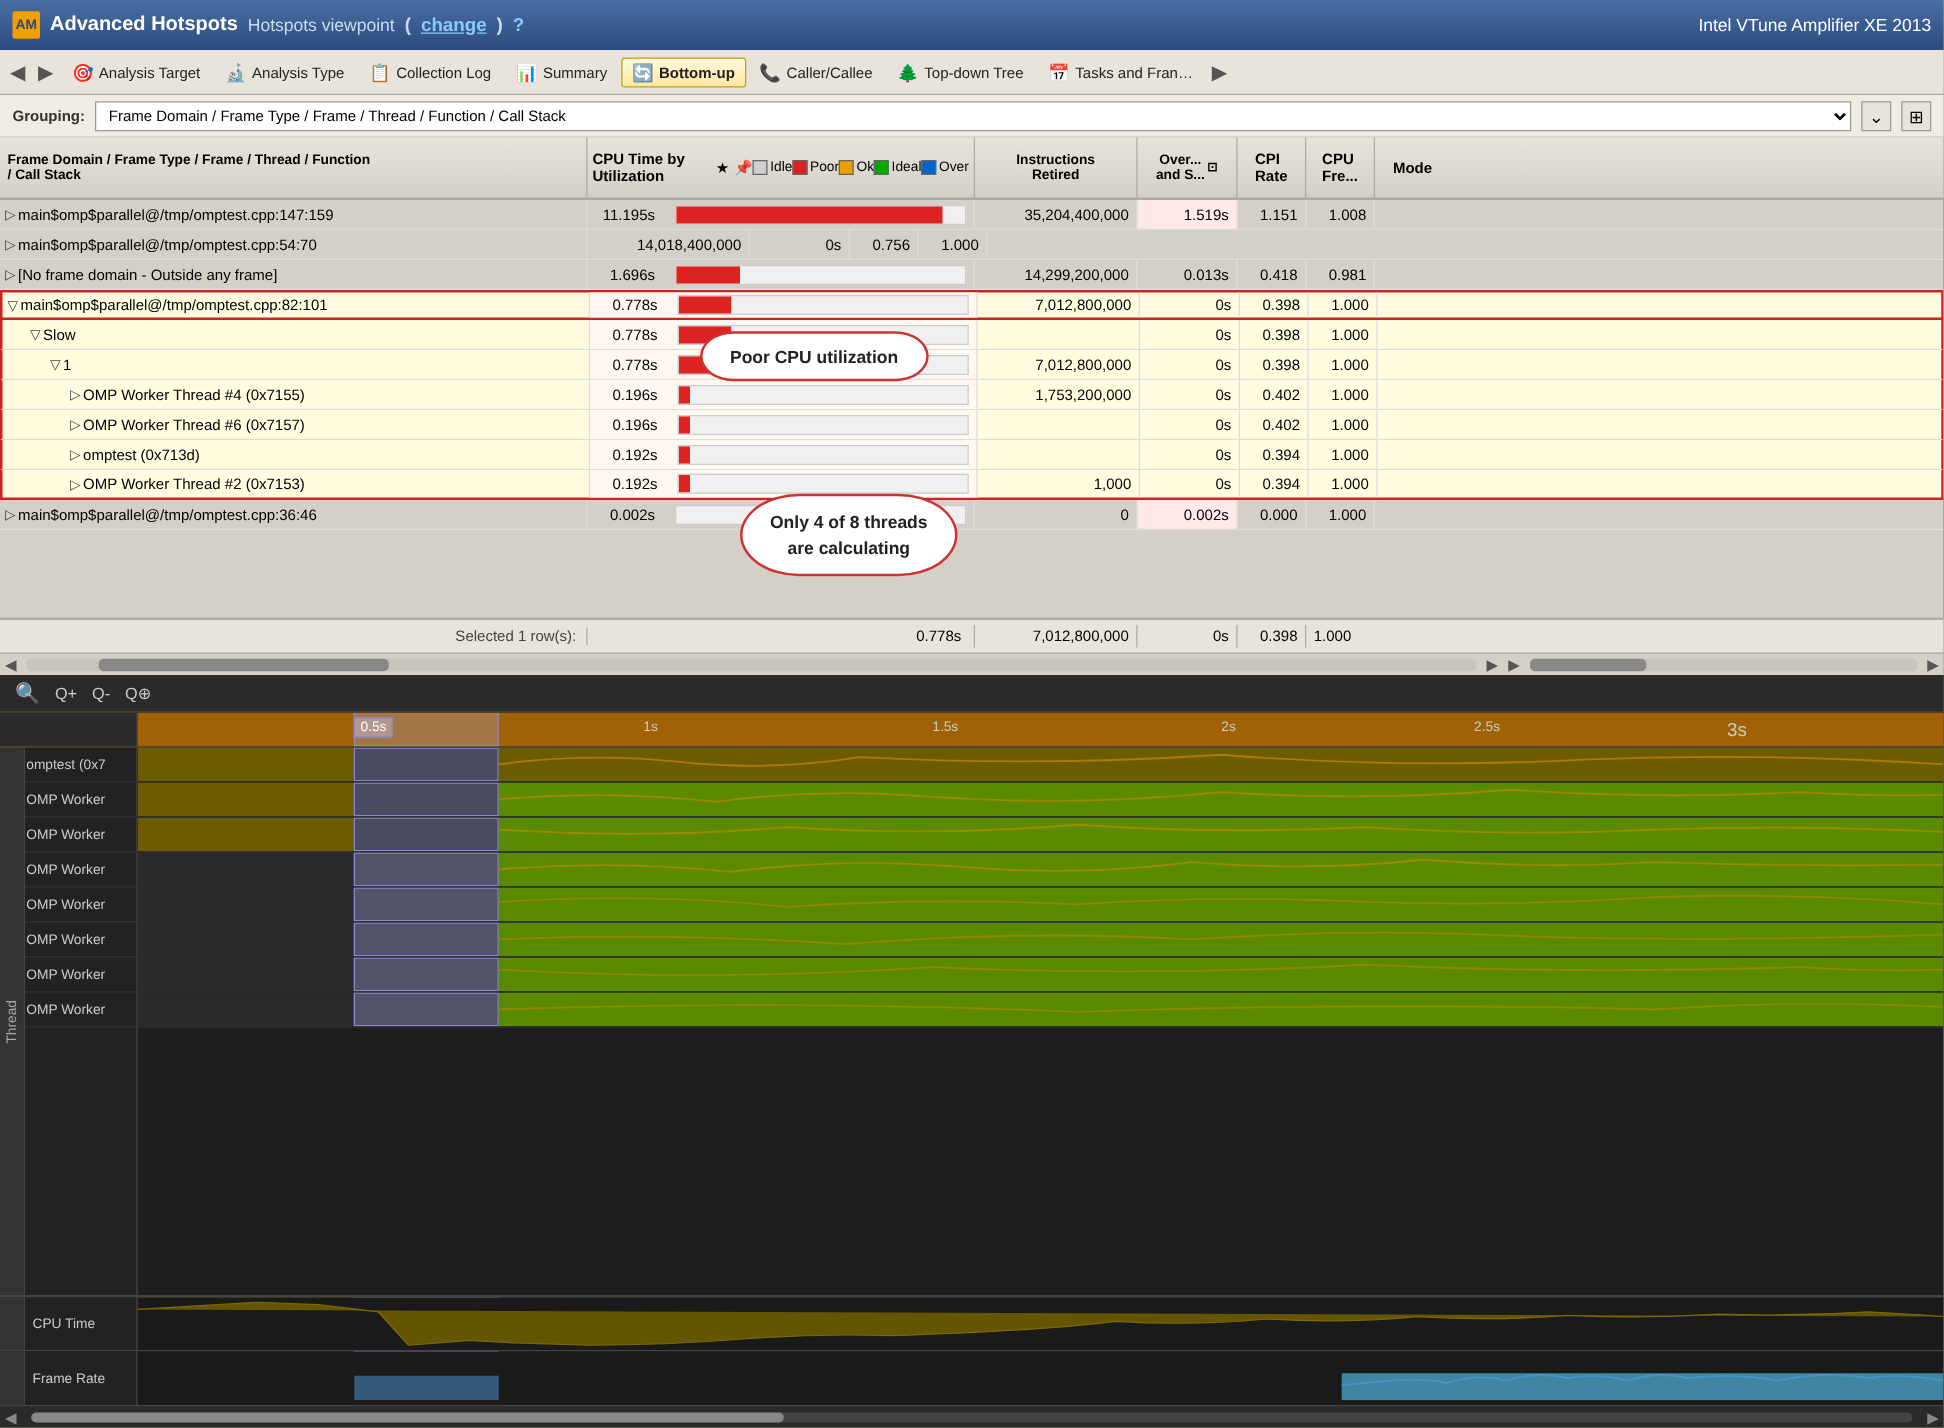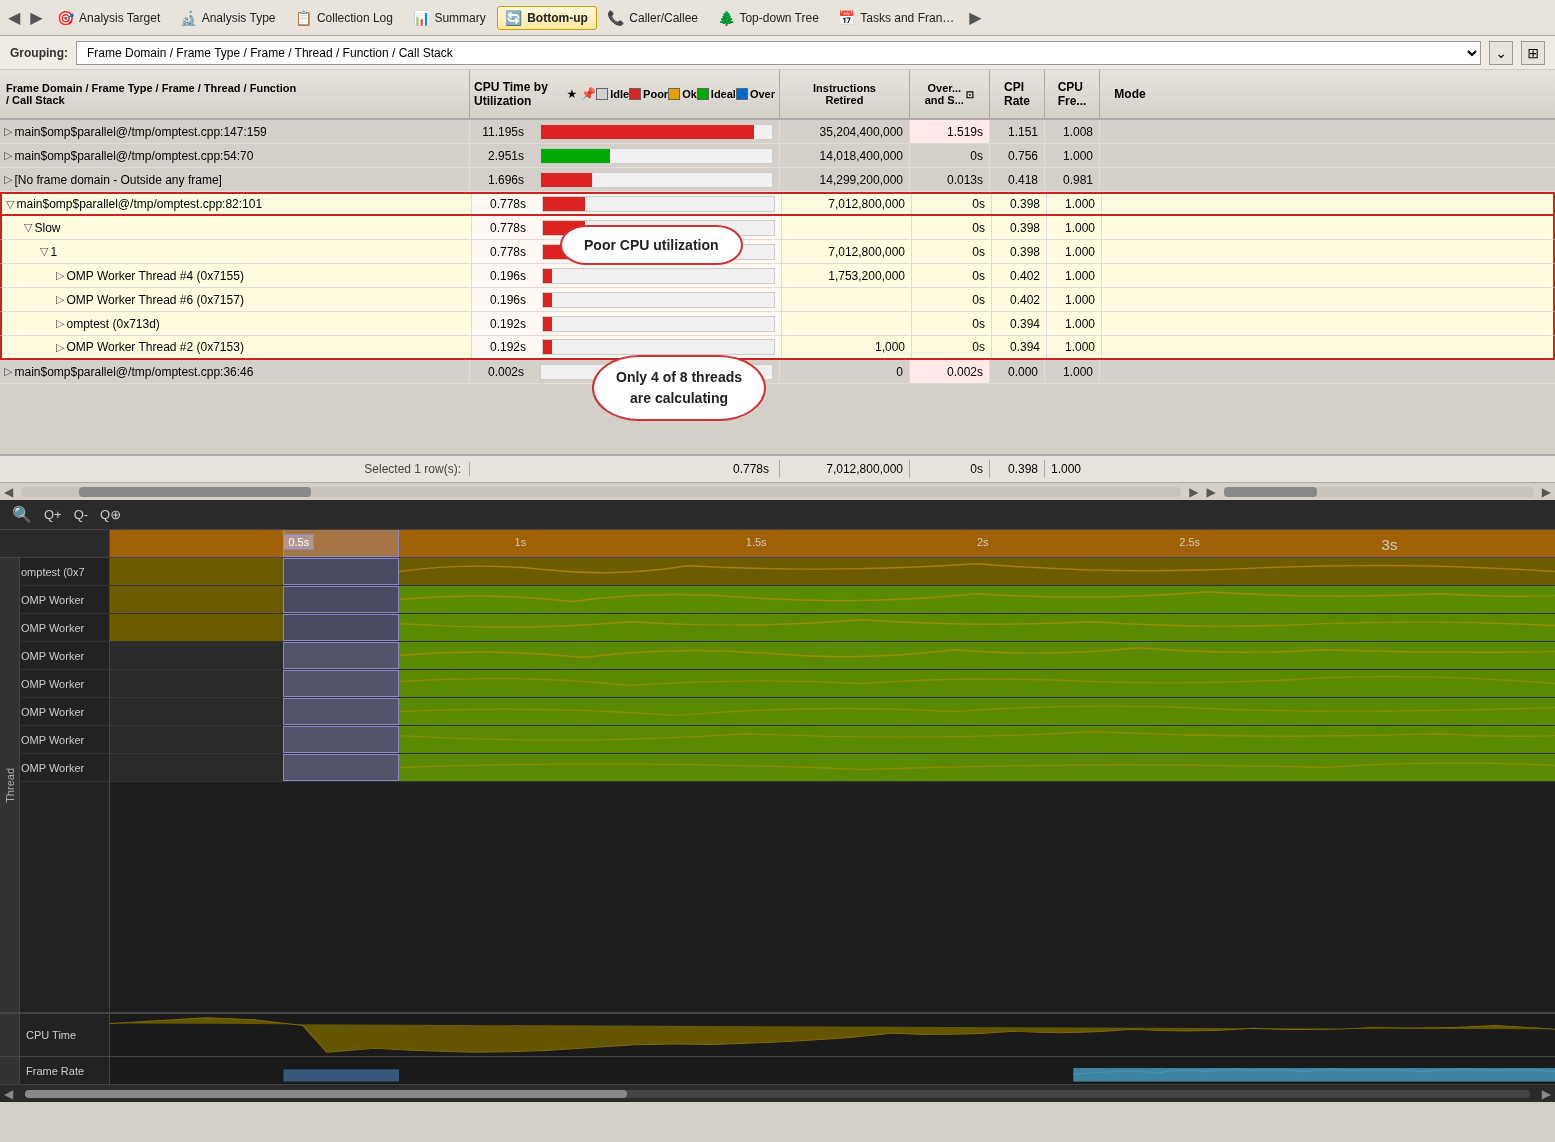--- a/index.html
+++ b/index.html
@@ -95,21 +95,21 @@
     
     #table-header {
       display: flex;
       background: linear-gradient(to bottom, #e8e4dc, #d4d0c8);
       border-bottom: 2px solid #aaa;
       height: 50px;
       align-items: stretch;
     }
     .col-frame { width: 470px; min-width: 470px; border-right: 1px solid #aaa; padding: 4px 6px; display: flex; align-items: center; font-weight: bold; font-size: 12px; }
     .col-cpu { width: 310px; min-width: 310px; border-right: 1px solid #aaa; padding: 2px 4px; display: flex; flex-direction: row; align-items: center; }
-    .col-cpu .legend { display: flex; gap: 0; font-size: 11px; align-items: center; font-weight: bold; }
+    .col-cpu .legend { display: flex; gap: 0; font-size: 11px; align-items: center; }
     .col-cpu .legend span { display: flex; align-items: center; gap: 2px; }
     .legend-box { width: 12px; height: 12px; border: 1px solid #666; }
     .col-instr { width: 130px; min-width: 130px; border-right: 1px solid #aaa; padding: 4px 6px; display: flex; align-items: center; justify-content: center; font-weight: bold; font-size: 12px; text-align: center; }
     .col-over { width: 80px; min-width: 80px; border-right: 1px solid #aaa; padding: 4px 6px; display: flex; align-items: center; justify-content: center; font-weight: bold; font-size: 12px; text-align: center; }
     .col-cpi { width: 55px; min-width: 55px; border-right: 1px solid #aaa; padding: 4px 6px; display: flex; align-items: center; justify-content: center; font-weight: bold; font-size: 12px; }
     .col-cpuf { width: 55px; min-width: 55px; border-right: 1px solid #aaa; padding: 4px 6px; display: flex; align-items: center; justify-content: center; font-weight: bold; font-size: 12px; }
     .col-mode { width: 60px; min-width: 60px; padding: 4px 6px; display: flex; align-items: center; justify-content: center; font-weight: bold; font-size: 12px; }
 
     
     #table-body { overflow-y: auto; overflow-x: hidden; flex: 1; }
@@ -225,20 +225,34 @@
       height: 100%;
       background: #888;
       border-radius: 4px;
     }
   </style>
 </head>
 <body>
 
 <div id="app" style="position:relative; width:1555px; height:1142px; overflow:hidden;">
 
+  <div id="title-bar">
+    <div class="left">
+      <div class="app-icon">
+          <span>AM</span>
+        </div>
+      <span style="font-size:16px; font-weight:bold;">Advanced Hotspots</span>
+      <span style="font-size:14px; font-weight:normal; color:#cde;">Hotspots viewpoint</span>
+      <span style="color:#cde;">(</span>
+      <a style="color:#88ccff; text-decoration:underline; cursor:pointer;">change</a>
+      <span style="color:#cde;">)</span>
+      <span style="color:#88ccff; cursor:pointer;">?</span>
+    </div>
+    <div class="right">Intel VTune Amplifier XE 2013</div>
+  </div>
 
   <div id="toolbar">
     <span class="toolbar-arrow">◀</span>
     <span class="toolbar-arrow">▶</span>
     <div class="toolbar-btn">
       <span class="tb-icon">🎯</span>
       <span>Analysis Target</span>
     </div>
     <div class="toolbar-btn">
       <span class="tb-icon">🔬</span>
@@ -335,26 +349,20 @@
           <div class="cell cell-over" style="background:#ffe8e8;">1.519s</div>
           <div class="cell cell-cpi">1.151</div>
           <div class="cell cell-cpuf">1.008</div>
           <div class="cell cell-mode"></div>
         </div>
 
         <div class="t-row">
           <div class="cell cell-frame indent-0">
             <span class="expand-icon">▷</span>
             <span>main$omp$parallel@/tmp/omptest.cpp:54:70</span>
-          </div>
-          <div class="cell cell-cpu">
-            <span class="cpu-val">2.951s</span>
-            <div class="cpu-bar-container">
-              <div class="cpu-bar-ideal" style="left:0%; width:30%;"></div>
-            </div>
           </div>
           <div class="cell cell-instr">14,018,400,000</div>
           <div class="cell cell-over">0s</div>
           <div class="cell cell-cpi">0.756</div>
           <div class="cell cell-cpuf">1.000</div>
           <div class="cell cell-mode"></div>
         </div>
 
         <div class="t-row">
           <div class="cell cell-frame indent-0">
@@ -671,21 +679,21 @@
                 <div style="position:absolute; left:0; top:0; width:12%; height:100%; background:#6b5c00;"></div>
                 <div style="position:absolute; left:12%; top:0; width:8%; height:100%; background:rgba(180,180,255,0.2); border:1px solid #8888cc;"></div>
                 <svg style="position:absolute; top:0; left:0; width:100%; height:100%;" preserveAspectRatio="none" viewBox="0 0 1200 44">
                   <rect x="0" y="0" width="1200" height="44" fill="#1a1a1a"></rect>
 
                   <path d="M0,10 L80,4 L120,6 L160,12 L180,40 L200,38 L220,36 L250,38 L300,40 Q350,40 400,35 Q450,30 500,32 Q600,28 650,20 Q700,24 750,18 Q800,22 850,16 Q900,20 950,15 Q1000,18 1050,14 Q1100,16 1150,12 Q1180,14 1200,16" stroke="#8a7200" stroke-width="1" fill="#6b5c00" opacity="0.9"></path>
                 </svg>
               </div>
             </div>
 
-            <div style="display:flex; height:28px; border-top:1px solid #444;">
+            <div style="display:flex; height:44px; border-top:1px solid #444;">
               <div style="width:20px; background:#333; border-right:1px solid #444;"></div>
               <div style="width:90px; background:#222; border-right:1px solid #444; display:flex; align-items:center; padding-left:6px; color:#ccc; font-size:11px;">Frame Rate</div>
               <div style="flex:1; position:relative; overflow:hidden;">
                 <div style="position:absolute; left:12%; top:0; width:8%; height:100%; background:rgba(180,180,255,0.2); border:1px solid #8888cc;"></div>
                 <svg style="position:absolute; top:0; left:0; width:100%; height:100%;" preserveAspectRatio="none" viewBox="0 0 1200 44">
                   <rect x="0" y="0" width="1200" height="44" fill="#1a1a1a"></rect>
 
                   <rect x="144" y="20" width="96" height="20" fill="rgba(80,150,220,0.5)"></rect>
                   <rect x="800" y="18" width="400" height="22" fill="rgba(80,180,220,0.7)"></rect>
                   <path d="M800,28 Q850,20 870,26 Q890,18 910,24 Q930,16 950,22 Q970,18 990,24 Q1010,16 1030,22 Q1060,18 1090,24 Q1120,16 1150,22 Q1170,18 1200,24" stroke="#4499cc" stroke-width="1.5" fill="none" opacity="0.9"></path>

